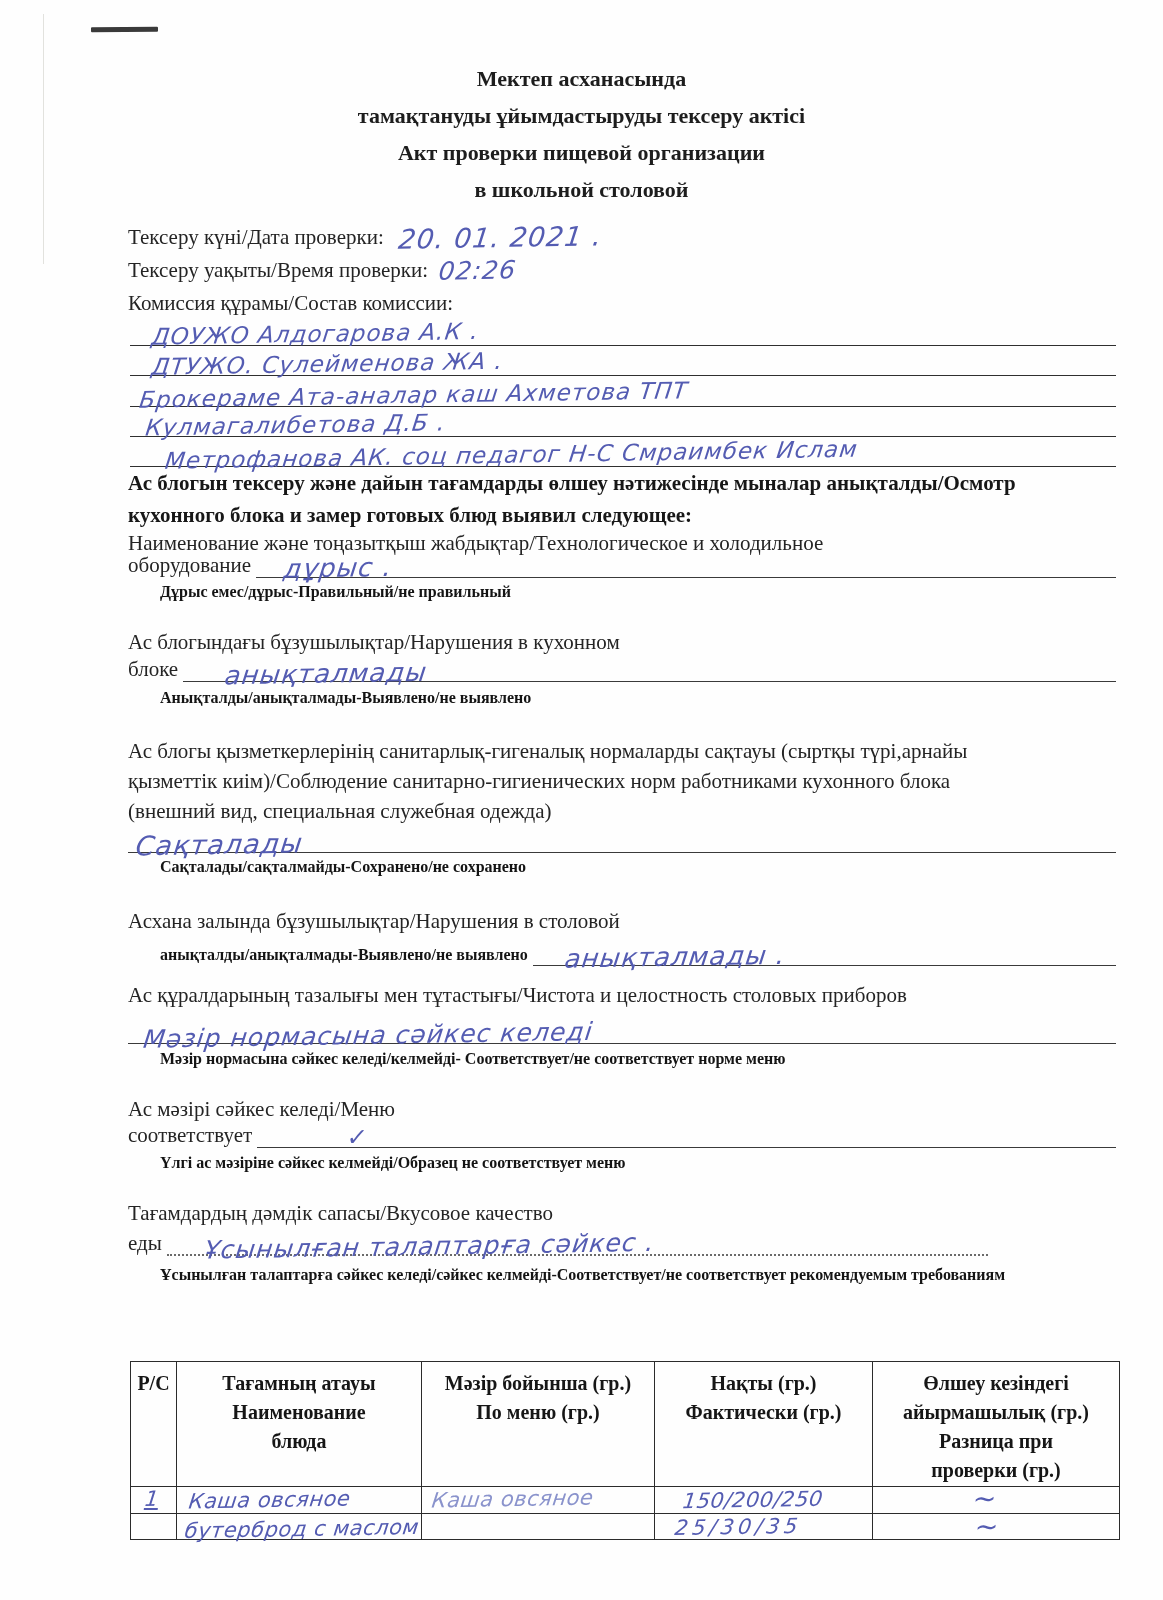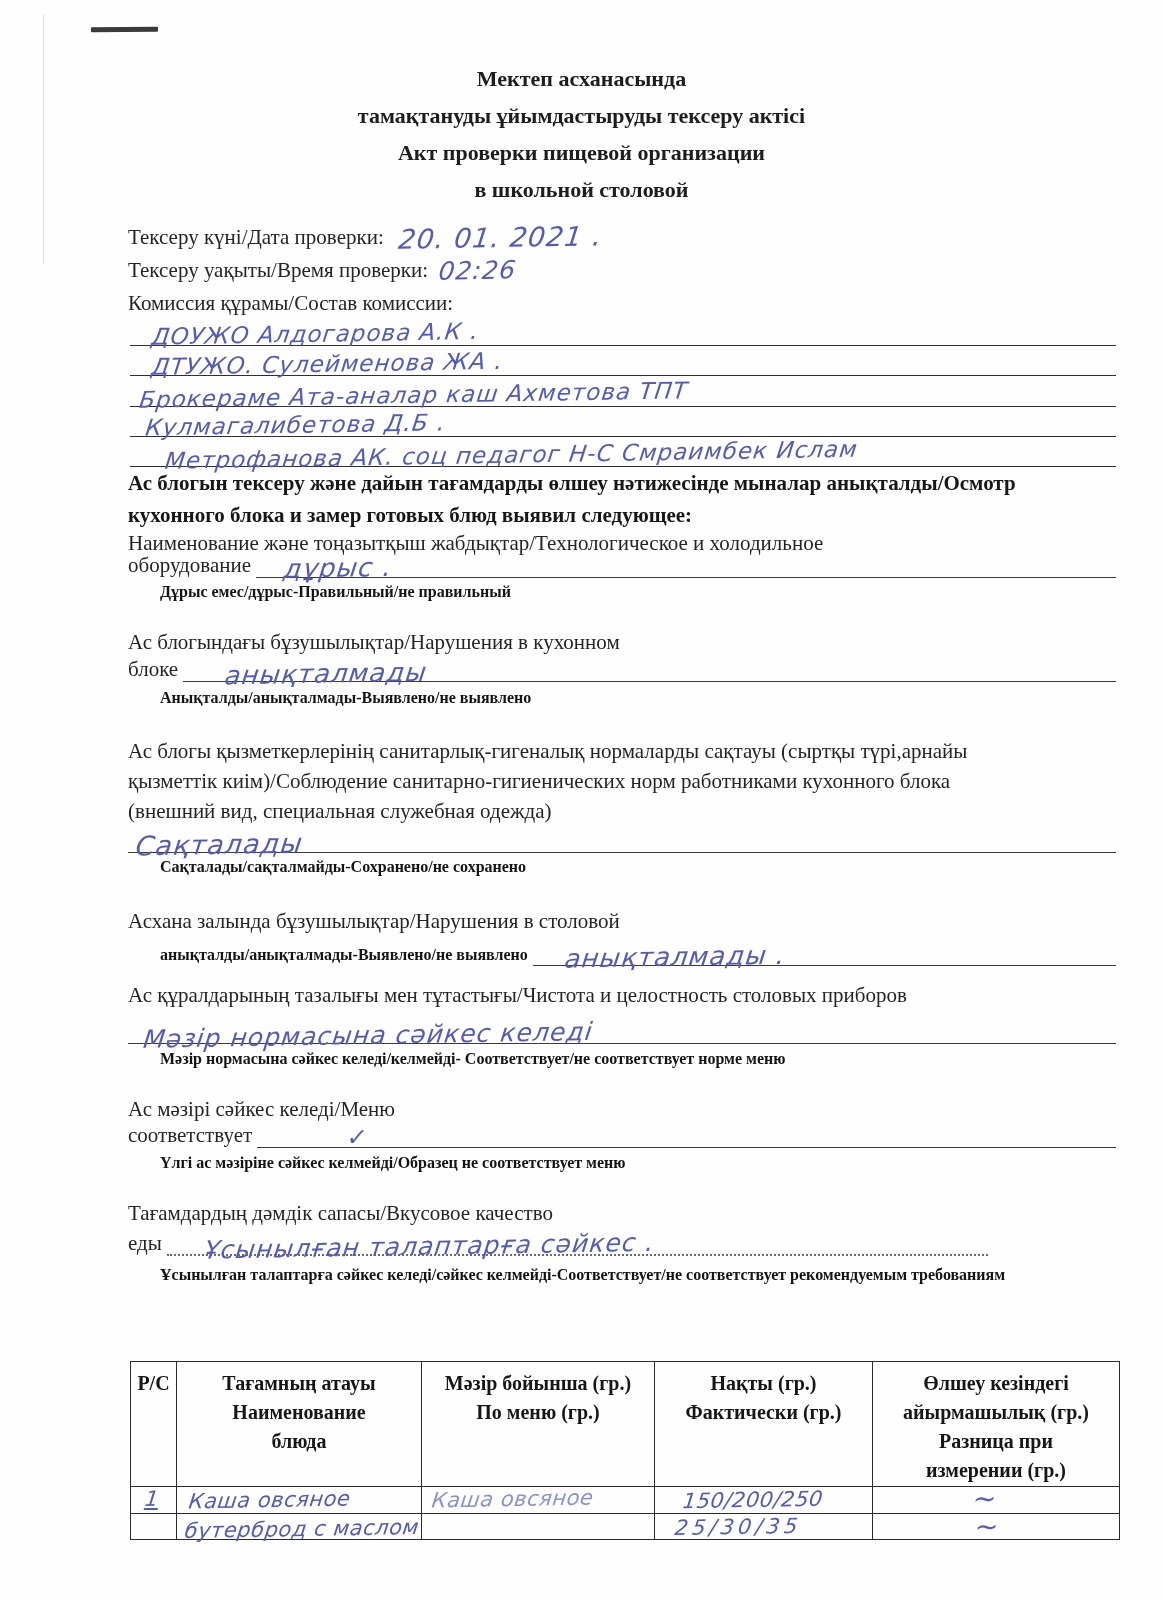--- a/index.html
+++ b/index.html
@@ -160,21 +160,21 @@
         <div>По меню (гр.)</div>
       </th>
       <th>
         <div>Нақты (гр.)</div>
         <div>Фактически (гр.)</div>
       </th>
       <th>
         <div>Өлшеу кезіндегі</div>
         <div>айырмашылық (гр.)</div>
         <div>Разница при</div>
-        <div>измерении (гр.)</div>
+        <div>проверки (гр.)</div>
       </th>
     </tr>
     <tr style="height:27px;">
       <td>
         <span class="hw" style="position:absolute;top:2px;left:14px;text-decoration:underline;">1</span>
       </td>
       <td>
         <span class="hw" style="position:absolute;top:3px;left:12px;">Каша  овсяное</span>
       </td>
       <td>

